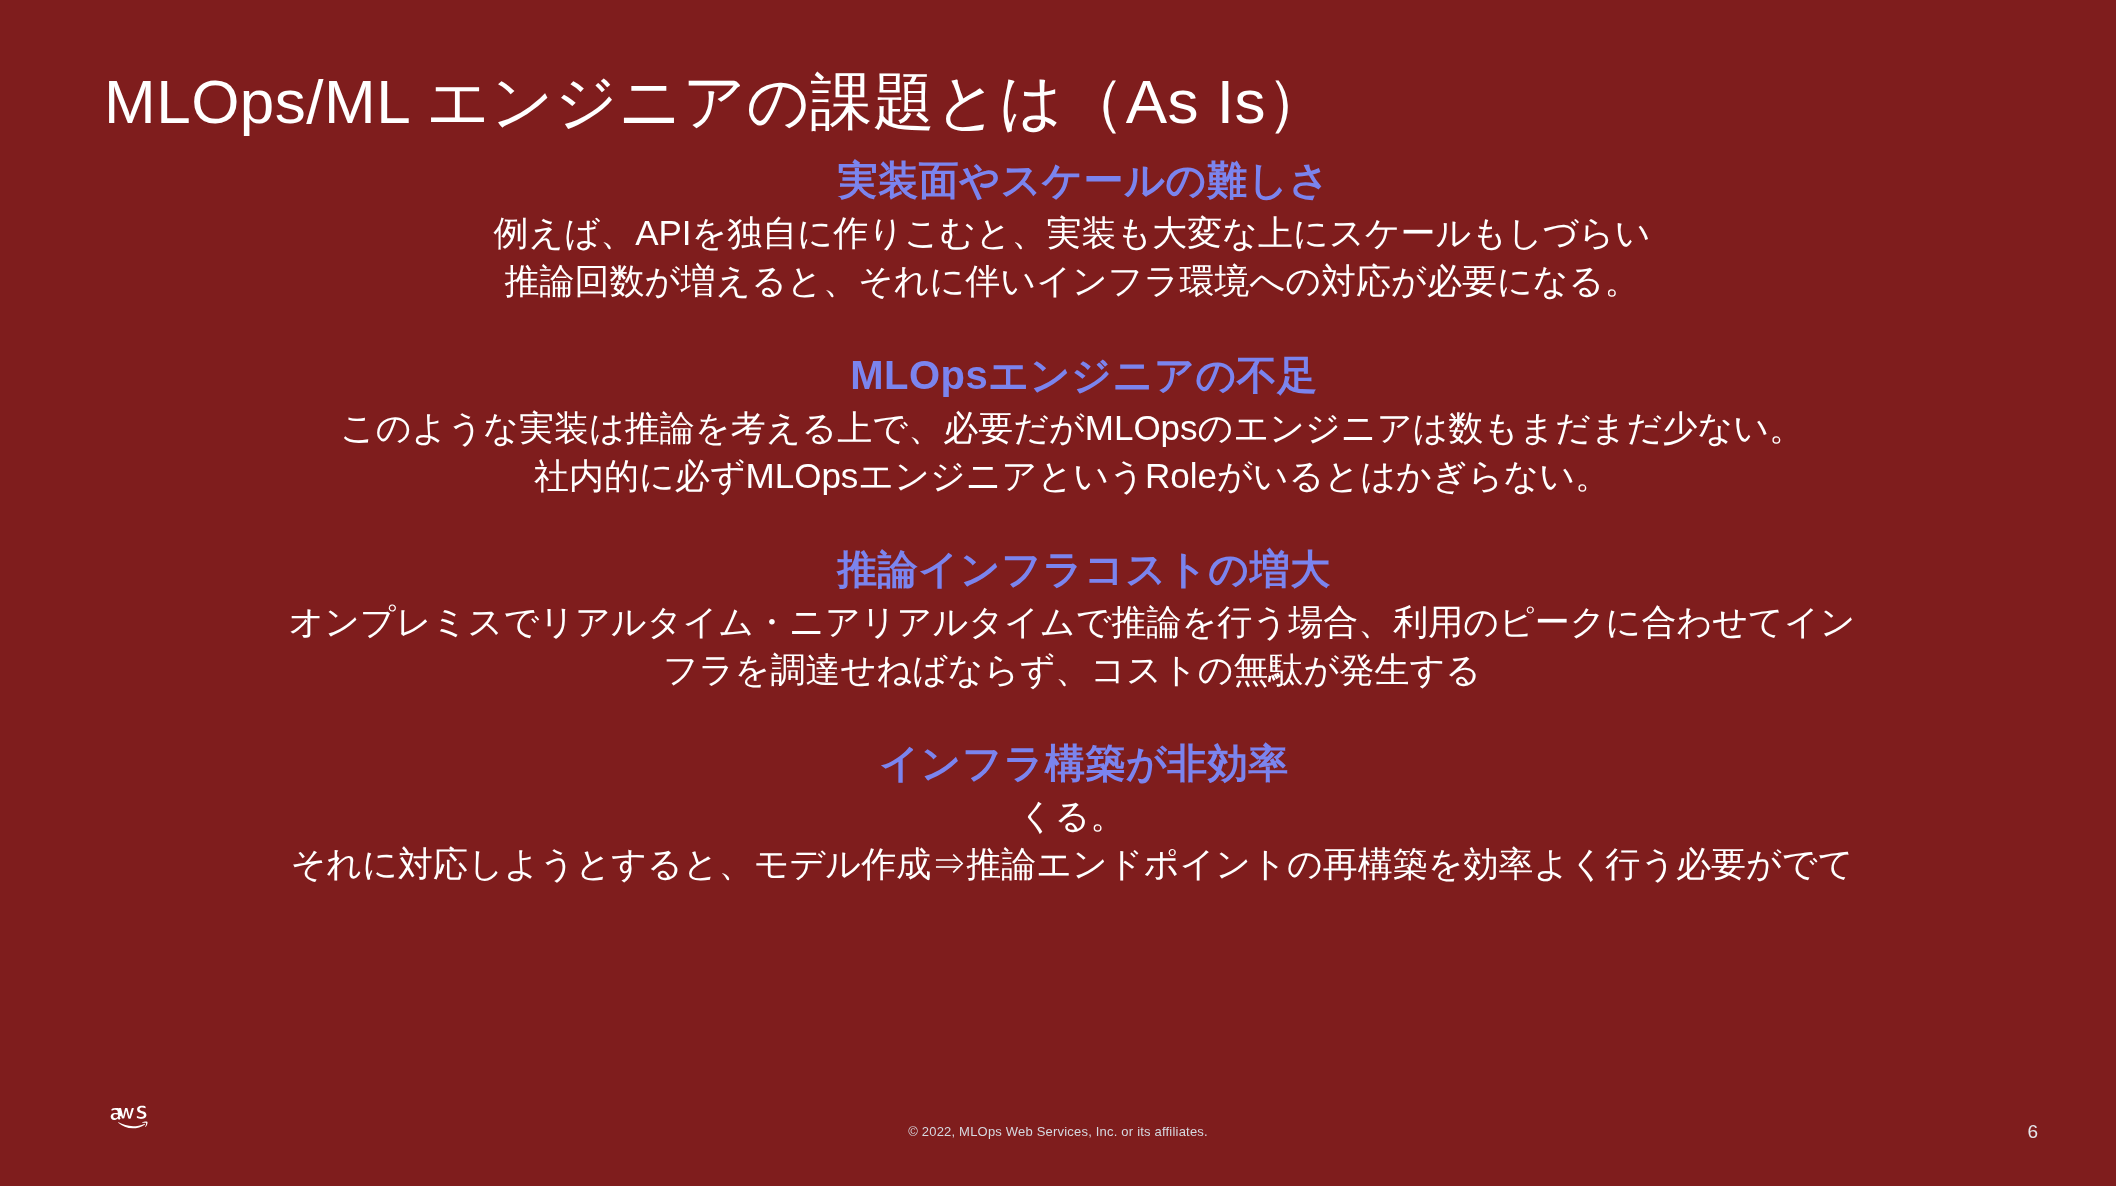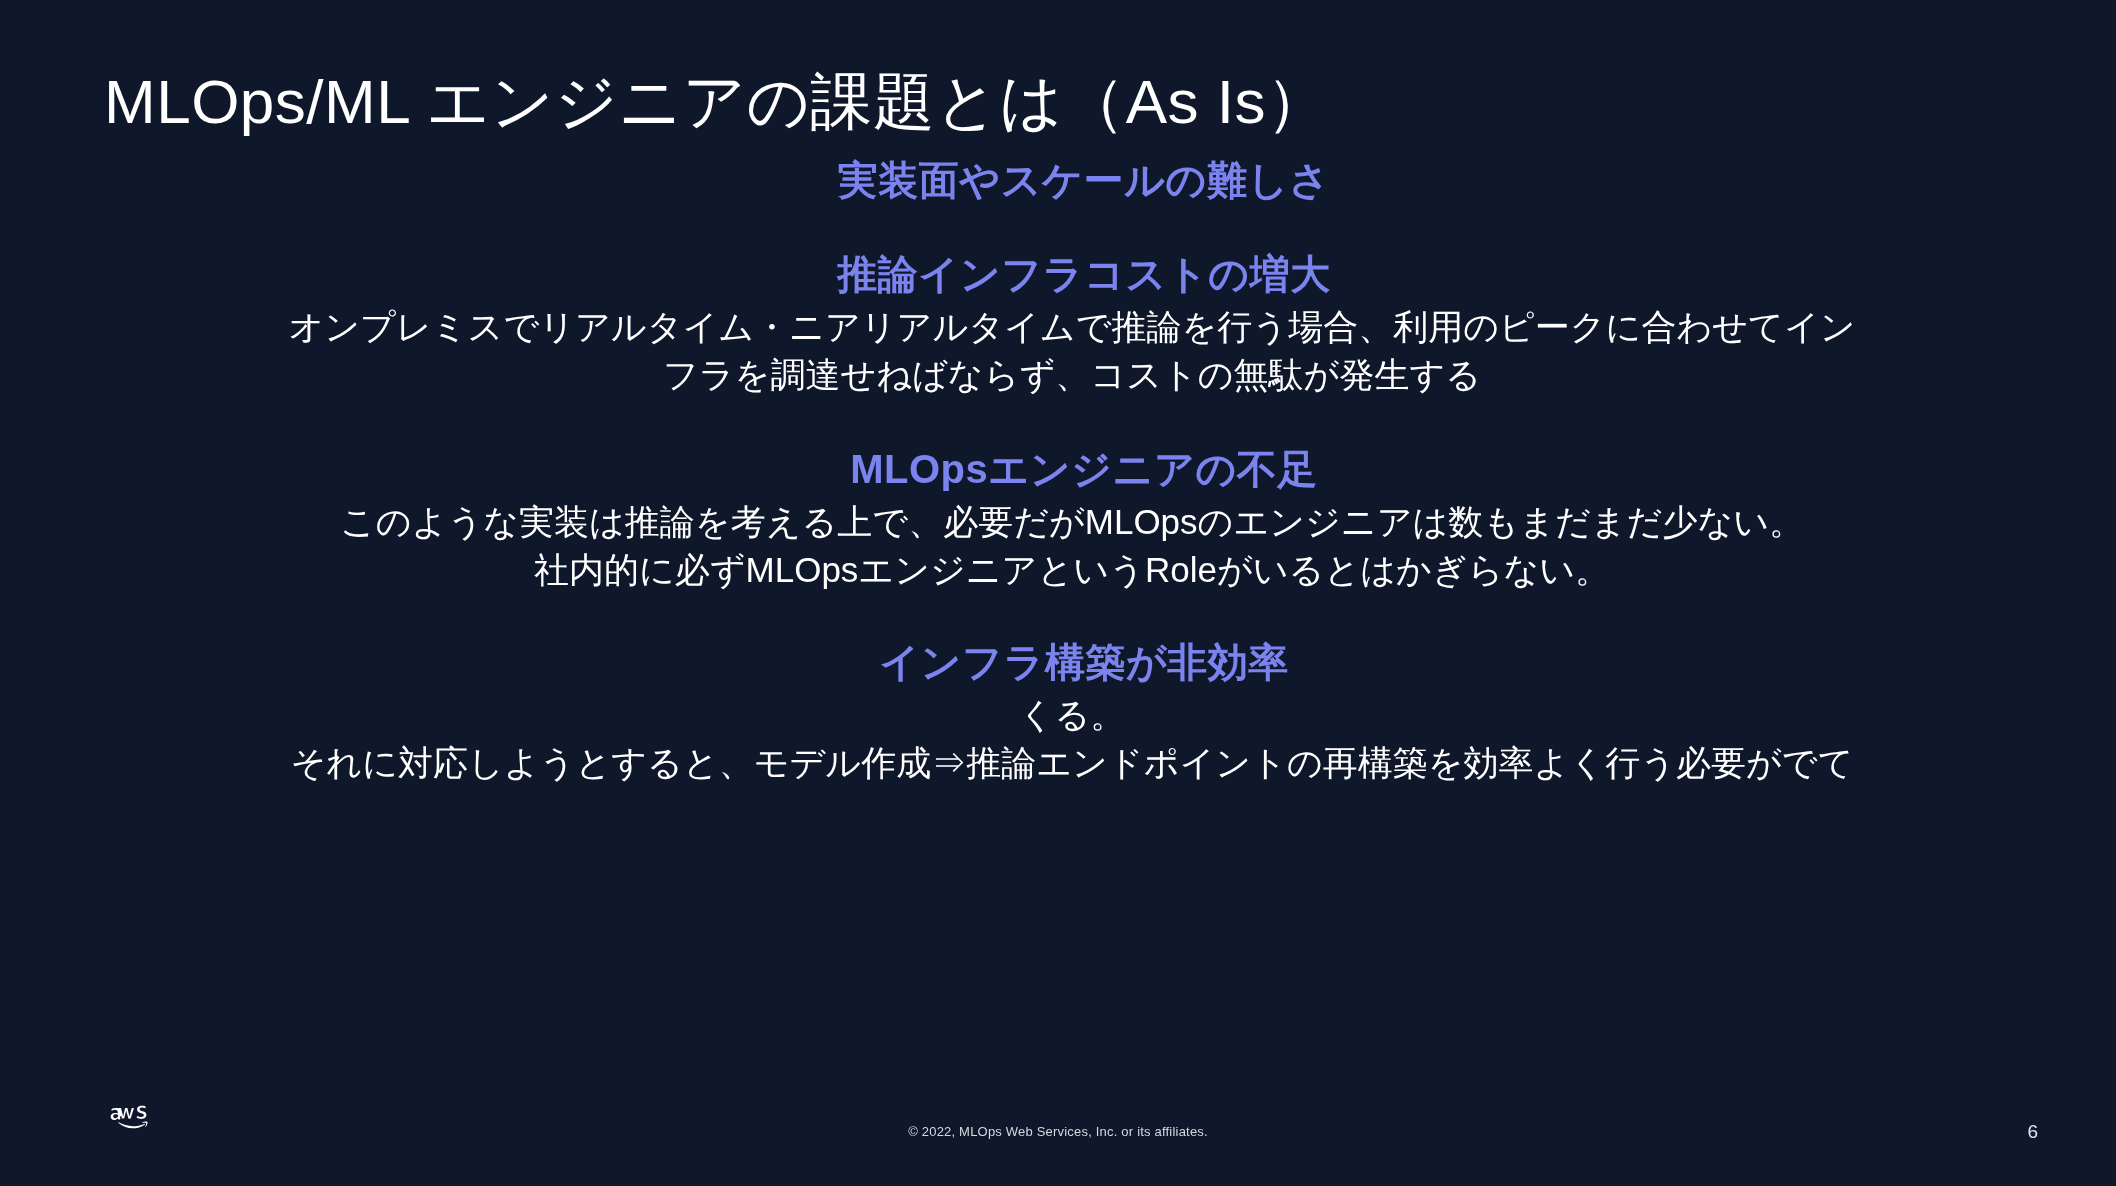--- a/index.html
+++ b/index.html
@@ -12,21 +12,21 @@
     height: 1186px;
     position: relative;
     overflow: hidden;
     font-family: "Liberation Sans", "DejaVu Sans", sans-serif;
     color: #ffffff;
   }
 
   .slide {
     position: absolute;
     inset: 0;
-    background: #0f172a;
+    background: #7f1d1d;
   }
 
   .slide-title {
     position: absolute;
     left: 104px;
     top: 18px;
     font-size: 62px;
     font-weight: 400;
     letter-spacing: 0.5px;
     color: #ffffff;
@@ -119,35 +119,39 @@
 <body>
 
 <div class="slide">
 
   <h1 class="slide-title">MLOps/ML エンジニアの課題とは（As Is）</h1>
 
   <div class="content">
 
     <div class="section s1">
       <h2 class="section-heading">実装面やスケールの難しさ</h2>
-    </div>
-
-    <div class="section s2">
-      <h2 class="section-heading">推論インフラコストの増大</h2>
       <div class="section-body">
-        <p>オンプレミスでリアルタイム・ニアリアルタイムで推論を行う場合、利用のピークに合わせてイン</p>
-        <p>フラを調達せねばならず、コストの無駄が発生する</p>
+        <p>例えば、APIを独自に作りこむと、実装も大変な上にスケールもしづらい</p>
+        <p>推論回数が増えると、それに伴いインフラ環境への対応が必要になる。</p>
       </div>
     </div>
 
     <div class="section s3">
       <h2 class="section-heading">MLOpsエンジニアの不足</h2>
       <div class="section-body">
         <p>このような実装は推論を考える上で、必要だがMLOpsのエンジニアは数もまだまだ少ない。</p>
         <p>社内的に必ずMLOpsエンジニアというRoleがいるとはかぎらない。</p>
+      </div>
+    </div>
+
+    <div class="section s2">
+      <h2 class="section-heading">推論インフラコストの増大</h2>
+      <div class="section-body">
+        <p>オンプレミスでリアルタイム・ニアリアルタイムで推論を行う場合、利用のピークに合わせてイン</p>
+        <p>フラを調達せねばならず、コストの無駄が発生する</p>
       </div>
     </div>
 
     <div class="section s4">
       <h2 class="section-heading">インフラ構築が非効率</h2>
       <div class="section-body">
         <p>くる。</p>
         <p>それに対応しようとすると、モデル作成⇒推論エンドポイントの再構築を効率よく行う必要がでて</p>
       </div>
     </div>

